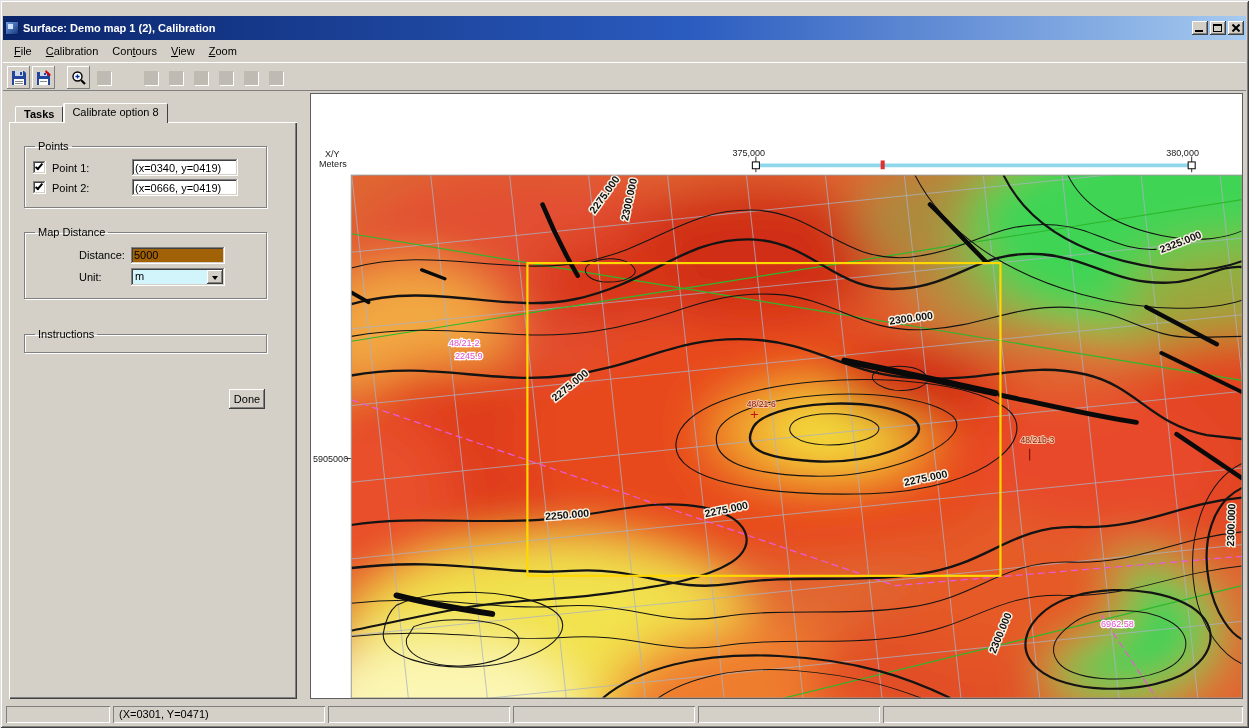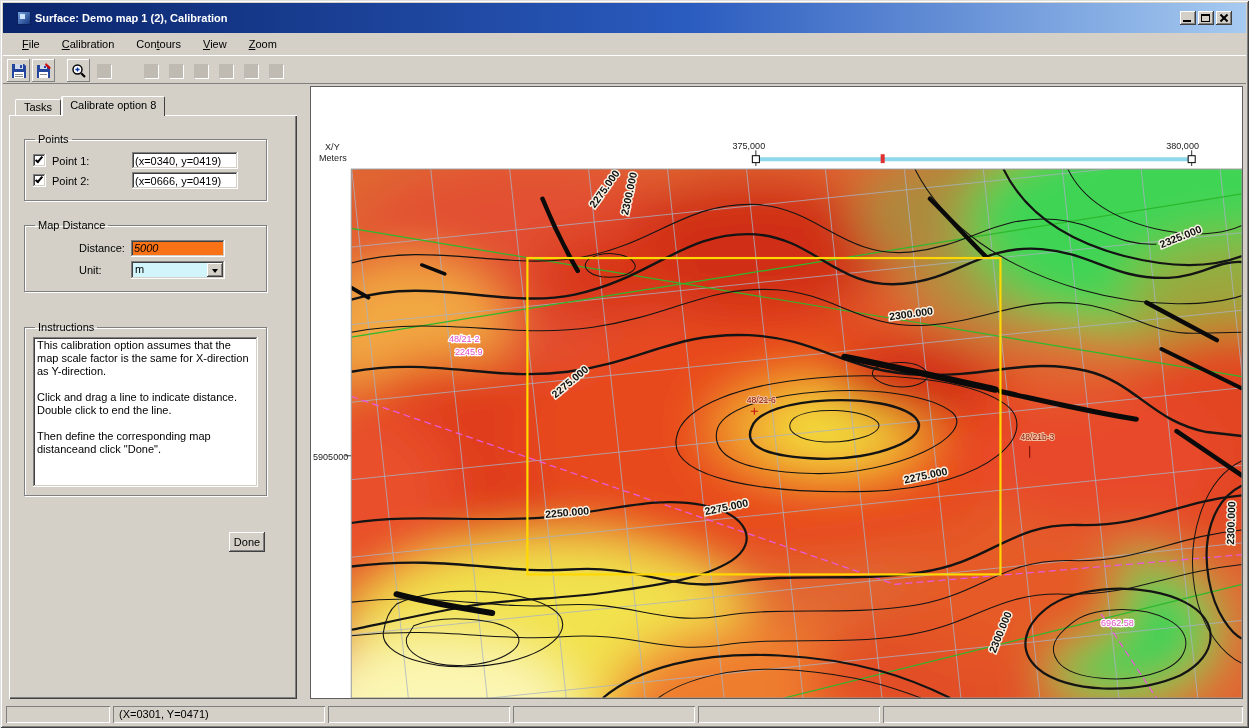--- a/index.html
+++ b/index.html
@@ -4,72 +4,72 @@
 <style>
   * { box-sizing: border-box; margin: 0; padding: 0; }
   html,body { width:1249px; height:728px; }
   body { font-family: "Liberation Sans","DejaVu Sans",sans-serif; font-size:11px; background:#808080; }
 
   .window { width:1249px; height:728px; background:#d4d0c8; padding:3px;
     box-shadow: inset 1px 1px 0 #dfdfdf, inset -1px -1px 0 #404040, inset 2px 2px 0 #ffffff, inset -2px -2px 0 #808080;
     display:flex; flex-direction:column; }
 
   
-  .titlebar { height:30px; background:linear-gradient(90deg,#0a246a,#2a5bbf 55%,#a6caf0); display:flex; align-items:center; padding:1px 14px; flex:none; }
+  .titlebar { height:24px; background:linear-gradient(90deg,#0a246a,#2a5bbf 55%,#a6caf0); display:flex; align-items:center; padding:1px 2px; flex:none;margin-top:13px; }
   .title-icon { width:14px; height:14px; background:linear-gradient(135deg,#6fa0e0,#16357e); border:1px solid #09205c; margin-right:4px; position:relative; }
   .title-icon::after { content:""; position:absolute; left:2px; top:2px; width:5px; height:5px; background:#cfe2ff; }
   .title-text { color:#fff; font-weight:bold; font-size:11px; flex:1; white-space:nowrap; overflow:hidden; }
   .tb-btn { width:16px; height:14px; background:#d4d0c8; margin-left:2px; position:relative; flex:none;
     box-shadow: inset -1px -1px 0 #404040, inset 1px 1px 0 #fff, inset -2px -2px 0 #808080; }
   .g-min { position:absolute; left:3px; bottom:3px; width:8px; height:2px; background:#000; }
   .g-max { position:absolute; left:3px; top:3px; width:9px; height:8px; border:1px solid #000; border-top-width:2px; }
   .g-x1,.g-x2 { position:absolute; left:3px; top:6px; width:10px; height:2px; background:#000; }
   .g-x1 { transform:rotate(45deg); } .g-x2 { transform:rotate(-45deg); }
 
   
   .menubar { height:23px; display:flex; align-items:center; padding-left:4px; flex:none; border-bottom:1px solid #fff; }
-  .menu-item { padding:3px 7px; cursor:default;margin-left:8px; }
+  .menu-item { padding:3px 7px; cursor:default; }
   .accel { text-decoration:underline; }
 
   
   .toolbar { height:28px; display:flex; align-items:center; padding:2px 4px; flex:none;
     border-top:1px solid #d4d0c8; box-shadow: inset 0 -1px 0 #808080; }
   .tbtn { width:23px; height:23px; display:flex; align-items:center; justify-content:center; margin-right:2px; background:#d4d0c8;
     box-shadow: inset -1px -1px 0 #808080, inset 1px 1px 0 #fff; }
   .tbtn.disabled { box-shadow:none; }
   .tbtn.disabled .ghost { width:14px; height:14px; background:#bfbbb3; box-shadow:1px 1px 0 #fff; }
   .tgap { width:10px; } .tgap-lg { width:22px; }
 
   
   .main { flex:1; display:flex; min-height:0; padding-bottom:4px; }
 
   .left-panel { width:302px; flex:none; padding:10px 8px 0 6px; display:flex; flex-direction:column; }
   .tabstrip { display:flex; align-items:flex-end; height:21px; padding-left:6px; position:relative; z-index:2; }
   .tab { padding:2px 8px 3px; background:#d4d0c8; border:1px solid; border-color:#fff #404040 #d4d0c8 #fff; border-bottom:none;
     border-top-left-radius:2px; border-top-right-radius:2px; cursor:default; }
-  .tab.inactive { padding-top:1px; padding-bottom:2px; }
+  .tab.inactive { padding-top:1px; padding-bottom:2px;font-weight:bold; }
   .tab.active { margin-bottom:-1px; padding-bottom:5px; box-shadow: inset 1px 0 0 #fff; }
   .tab-page { flex:1; background:#d4d0c8; padding:18px 30px 10px 15px; display:flex; flex-direction:column;
     box-shadow: inset 1px 1px 0 #fff, inset -1px -1px 0 #404040, inset -2px -2px 0 #808080; }
 
   fieldset { border:1px solid #808080; box-shadow: inset 1px 1px 0 #fff, 1px 1px 0 #fff; padding:4px 8px 8px 8px; }
   legend { font-size:11px; padding:0 3px; margin-left:2px; }
 
   .prow { display:flex; align-items:center; margin:3px 0; height:17px; }
   .cb { width:13px; height:13px; background:#fff; position:relative; flex:none;
     box-shadow: inset -1px -1px 0 #fff, inset 1px 1px 0 #808080, inset -2px -2px 0 #d4d0c8, inset 2px 2px 0 #404040; }
   .cb .mark { position:absolute; left:4px; top:1px; width:4px; height:8px; border-right:2px solid #000; border-bottom:2px solid #000; transform:rotate(40deg); }
   .prow label { margin-left:6px; width:80px; }
   input.field { width:106px; height:17px; font:11px "Liberation Sans","DejaVu Sans",sans-serif; border:none; padding:0 3px; background:#fff;
     box-shadow: inset -1px -1px 0 #fff, inset 1px 1px 0 #808080, inset -2px -2px 0 #d4d0c8, inset 2px 2px 0 #404040; }
 
   .grp-dist { margin-top:18px; }
   .mrow { display:flex; align-items:center; margin:4px 0 4px 46px; height:18px; }
   .mrow label { width:52px; }
-  input.dist { width:94px; background:#f97316;font-style:italic; }
+  input.dist { width:94px; background:#a16207; }
   .select { width:94px; height:18px; display:flex;
     box-shadow: inset -1px -1px 0 #fff, inset 1px 1px 0 #808080, inset -2px -2px 0 #d4d0c8, inset 2px 2px 0 #404040; background:#d2f5fb; }
   .sel-text { flex:1; padding:2px 4px; }
   .sel-btn { width:16px; margin:2px; background:#d4d0c8; display:flex; align-items:center; justify-content:center;
     box-shadow: inset -1px -1px 0 #404040, inset 1px 1px 0 #fff, inset -2px -2px 0 #808080; }
   .dd-arrow { width:0; height:0; border:3.5px solid transparent; border-top:4px solid #000; margin-top:4px; }
 
   .grp-instr { margin-top:29px; }
   .instr { background:#fff; height:150px; padding:2px 4px; line-height:13px; white-space:pre-wrap; overflow:hidden;
     box-shadow: inset -1px -1px 0 #fff, inset 1px 1px 0 #808080, inset -2px -2px 0 #d4d0c8, inset 2px 2px 0 #404040; }
@@ -212,25 +212,20 @@
               <span class="sel-text">m</span>
               <span class="sel-btn">
                   <span class="dd-arrow"></span>
                 </span>
             </div>
           </div>
         </fieldset>
 
         <fieldset class="grp-instr">
           <legend>Instructions</legend>
-          <div class="instr">This calibration option assumes that the map scale factor is the same for X-direction as Y-direction.
-
-Click and drag a line to indicate distance. Double click to end the line.
-
-Then define the corresponding map distanceand click "Done".</div>
         </fieldset>
 
         <button class="done-btn">Done</button>
       </div>
     </div>
 
     <div class="splitter"></div>
 
     <div class="map-panel">
       <svg viewBox="0 0 925 618" width="100%" height="100%" preserveAspectRatio="none" font-family="Liberation Sans, DejaVu Sans, sans-serif">

